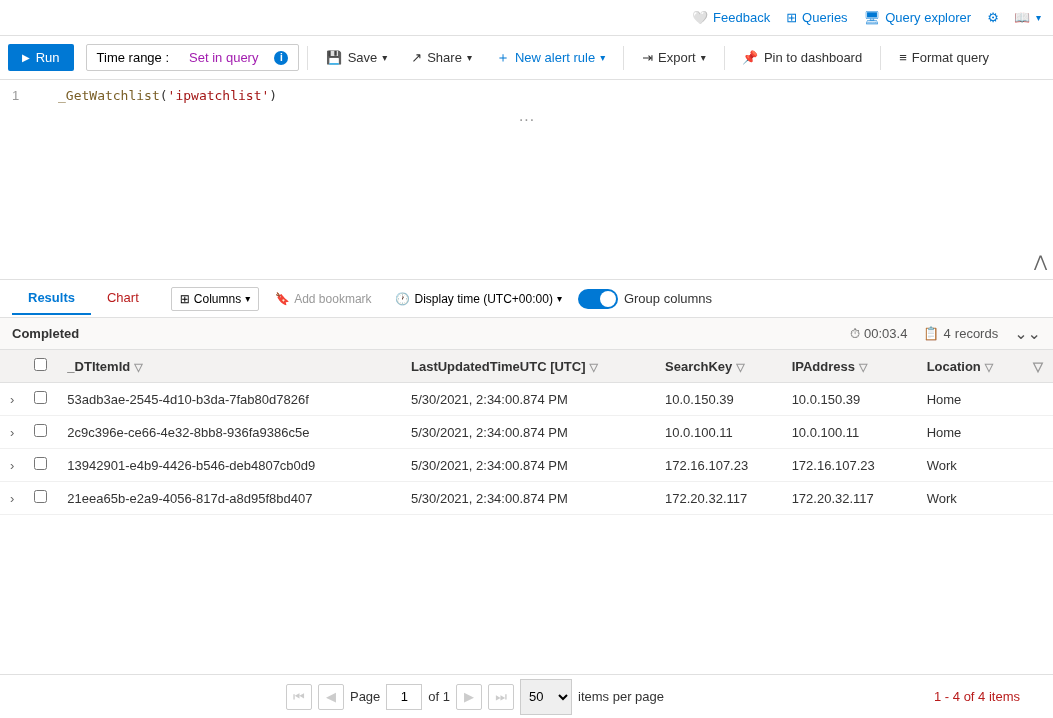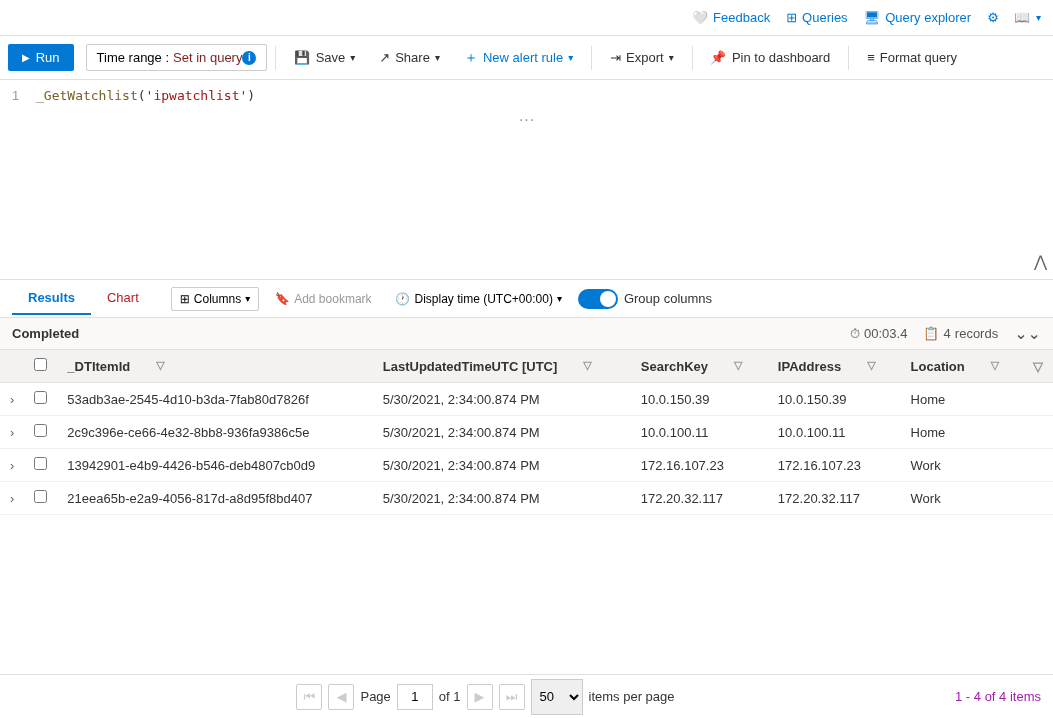--- a/index.html
+++ b/index.html
@@ -45,21 +45,21 @@
       padding: 6px 14px;
       cursor: pointer;
       font-size: 13px;
       border-radius: 2px;
     }
     .play-icon { font-size: 10px; }
 
     .time-range-btn {
       display: flex;
       align-items: center;
-      gap: 0;
+      gap: 16px;
       border: 1px solid #ccc;
       padding: 5px 10px;
       background: #fff;
       cursor: pointer;
       font-size: 13px;
       border-radius: 2px;
       margin-left: 8px;
     }
     .info-icon {
       display: inline-flex;
@@ -114,20 +114,21 @@
     .line-number {
       color: #999;
       width: 24px;
       font-size: 13px;
       user-select: none;
       flex-shrink: 0;
     }
     .query-code {
       font-family: 'Consolas', monospace;
       font-size: 13px;
+      margin-left: 22px;
     }
 
     .editor-scroll-btn {
       position: absolute;
       right: 6px;
       bottom: 8px;
       background: none;
       border: none;
       cursor: pointer;
       color: #666;
@@ -284,21 +285,21 @@
       color: #333;
       white-space: nowrap;
       border-right: none;
     }
     th .filter-icon {
       color: #999;
       margin-left: 4px;
       cursor: pointer;
       font-size: 11px;
     }
-    .th-inner { display: flex; align-items: flex-start; gap: 22px; }
+    .th-inner { display: flex; align-items: flex-end; }
 
     tbody tr {
       border-bottom: 1px solid #f0f0f0;
     }
 
     td {
       padding: 8px 10px;
       white-space: nowrap;
       color: #333;
     }
@@ -355,22 +356,22 @@
 
     .items-select {
       height: 36px;
       border: 1px solid #ccc;
       font-size: 13px;
       padding: 0 4px;
     }
 
     .pagination-right {
       margin-left: auto;
-      padding-right: 12px;
-      color: #a21caf;
+      padding-right: 33px;
+      color: #b91c1c;
     }
     .pagination-left {
       padding-left: 16px;
     }
     .pag-center {
       display: flex;
       align-items: center;
       gap: 6px;
       flex: 1;
       justify-content: center;
@@ -407,21 +408,21 @@
 </div>
 
 <div class="action-toolbar">
   <button class="btn-run">
     <span class="play-icon">▶</span>
     <span>Run</span>
   </button>
 
   <button class="time-range-btn">
     <span>Time range :</span>
-    <span style="color:#7f1d1d; margin-left:4px;">Set in query</span>
+    <span style="color:#a21caf; margin-left:4px;">Set in query</span>
     <span class="info-icon">i</span>
   </button>
 
   <div class="divider-v"></div>
 
   <button class="action-btn">
     <span>💾</span>
     <span>Save</span>
     <span class="chevron">▾</span>
   </button>

